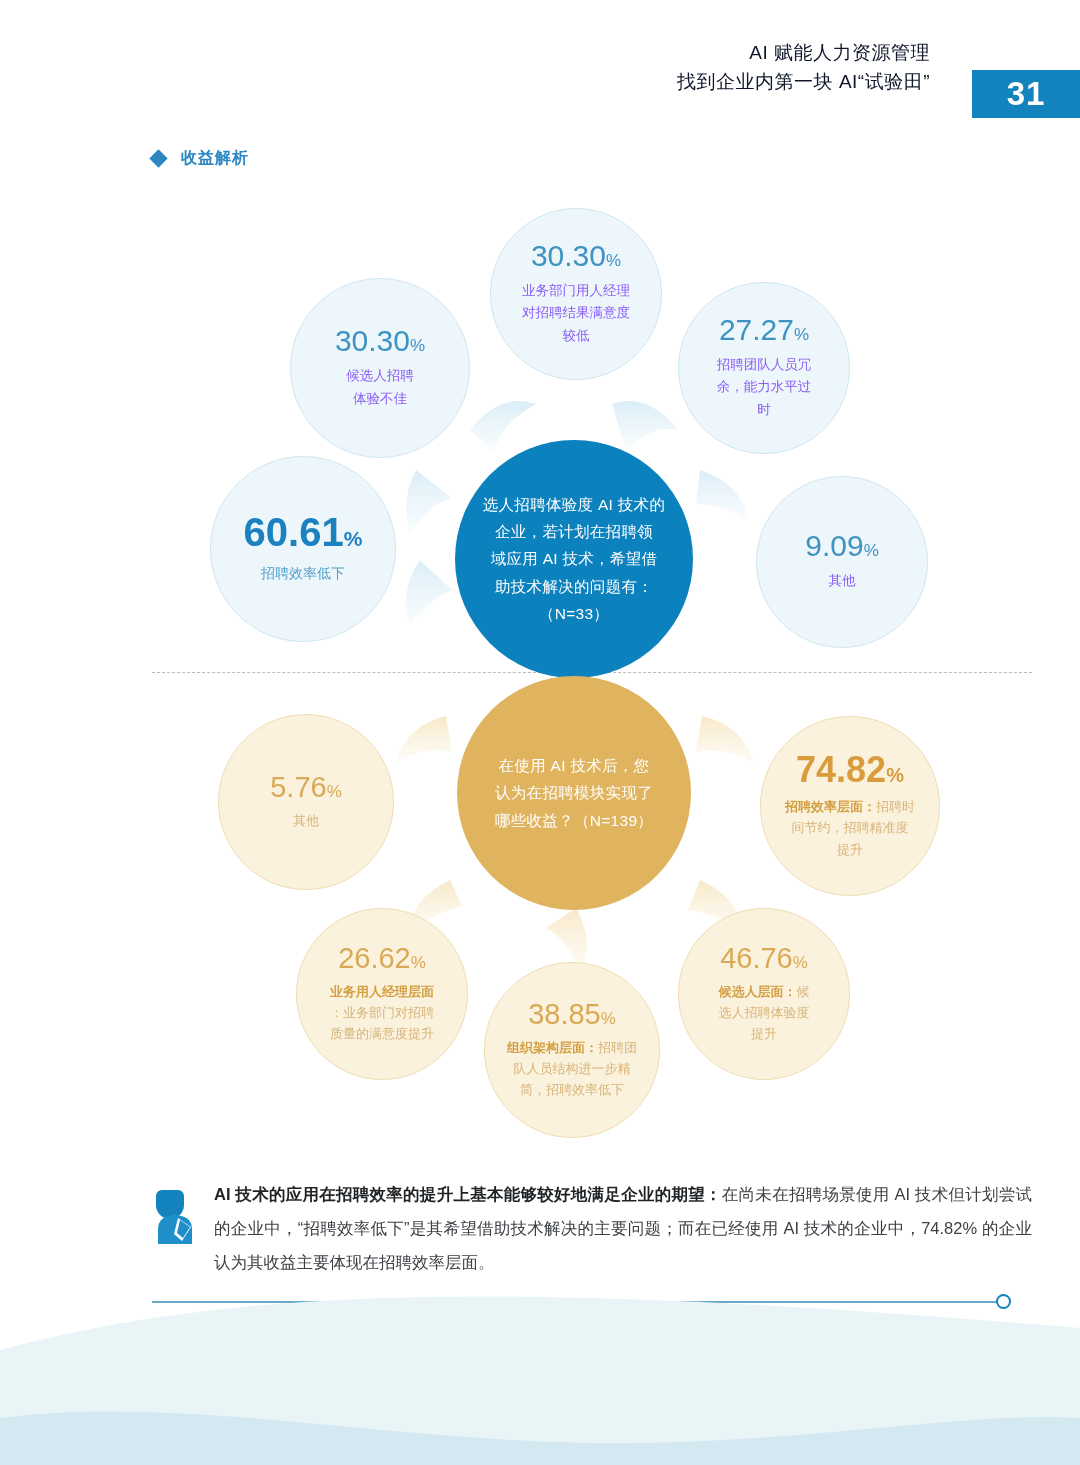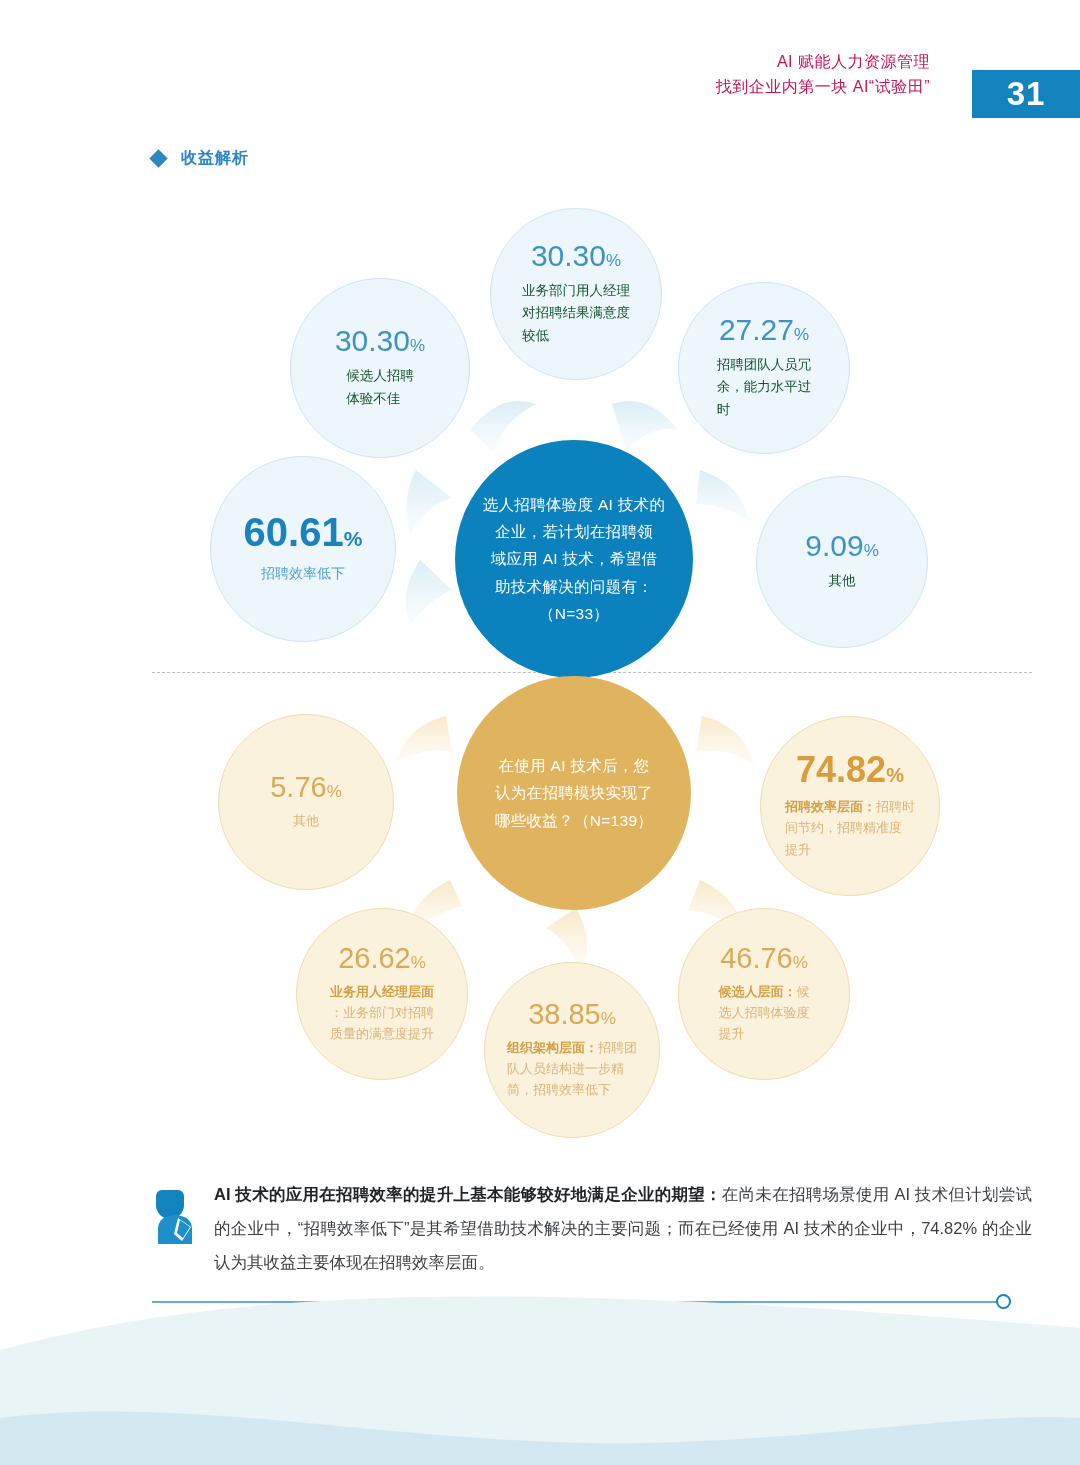--- a/index.html
+++ b/index.html
@@ -22,25 +22,25 @@
   #header {
     position: absolute;
     top: 38px;
     right: 0;
     width: 100%;
     height: 56px;
   }
   #header-titles {
     position: absolute;
     right: 150px;
-    top: 12px;
+    top: 0;
     text-align: right;
     line-height: 1.55;
-    font-size: 16px;
-    color: #be185d;
+    font-size: 19px;
+    color: #0f172a;
     letter-spacing: 0.5px;
   }
   #header-titles div { white-space: nowrap; }
   #page-number-box {
     position: absolute;
     right: 0px;
     top: 8px;
     width: 108px;
     height: 48px;
     background: #1383bd;
@@ -82,21 +82,21 @@
   .petals { position: absolute; left:0; top:0; width:1080px; height:1180px; }
 
   .node {
     position: absolute;
     border-radius: 50%;
     box-sizing: border-box;
     display: flex;
     flex-direction: column;
     align-items: center;
     justify-content: center;
-    text-align: left;
+    text-align: center;
   }
 
   
   .hub {
     color: #ffffff;
     line-height: 1.75;
     font-size: 15.5px;
     letter-spacing: 0.3px;
     padding: 0 26px;
   }
@@ -120,21 +120,21 @@
   .sat .pct {
     font-size: 30px;
     color: #3e93c2;
     line-height: 1;
     margin-bottom: 9px;
     white-space: nowrap;
   }
   .sat .pct .sym { font-size: 17px; }
   .sat .desc {
     font-size: 13.5px;
-    color: #14532d;
+    color: #8b5cf6;
     line-height: 1.65;
     padding: 0 26px;
   }
 
   #sat-b1 { left: 290px; top: 278px; width: 180px; height: 180px; }
   #sat-b2 { left: 490px; top: 208px; width: 172px; height: 172px; }
   #sat-b3 { left: 678px; top: 282px; width: 172px; height: 172px; }
   #sat-b4 { left: 756px; top: 476px; width: 172px; height: 172px; }
   #sat-b5 {
     left: 210px; top: 456px; width: 186px; height: 186px;

